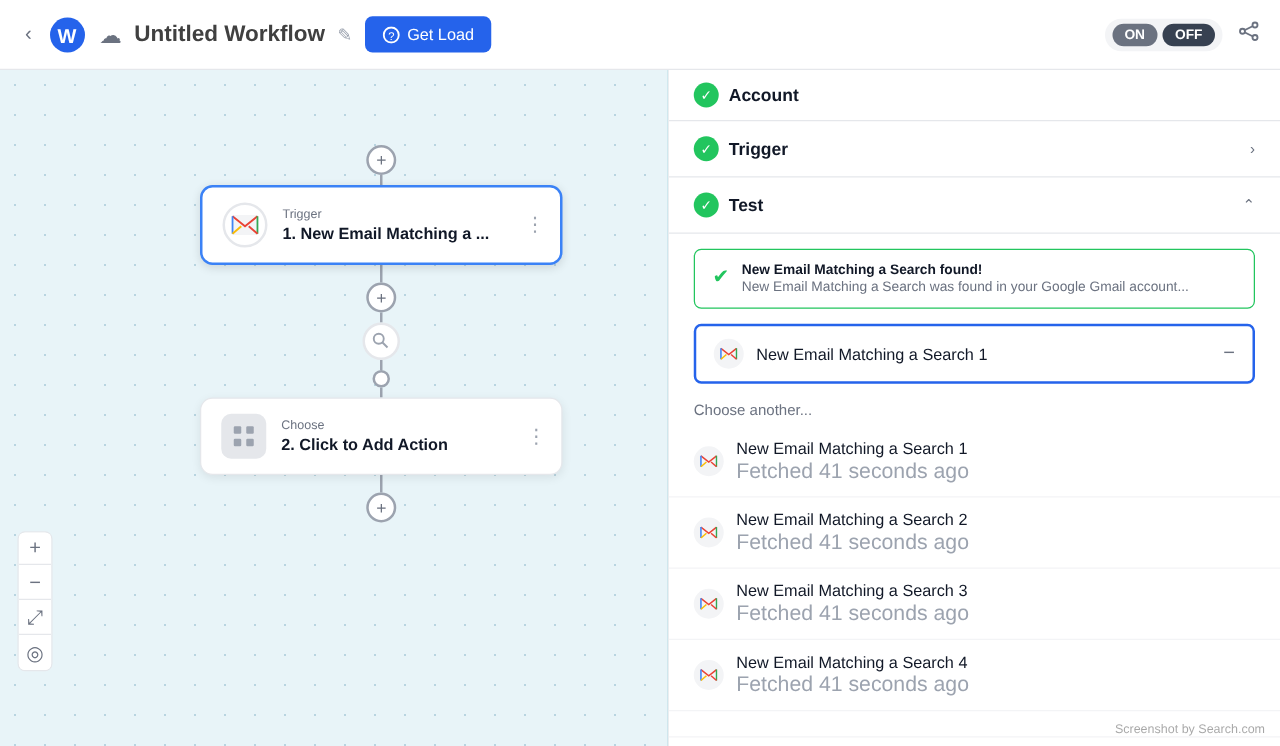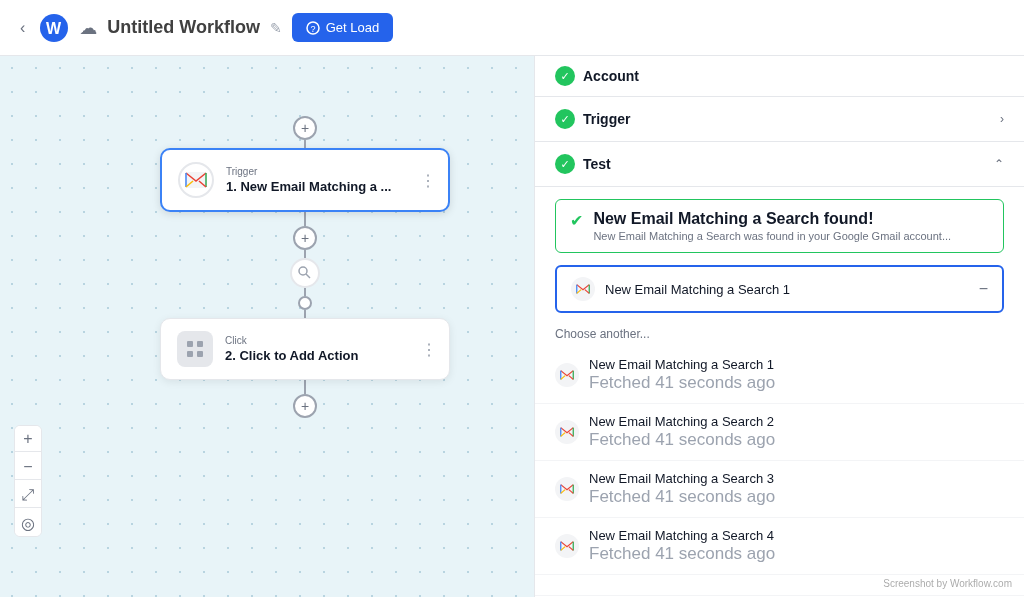--- a/index.html
+++ b/index.html
@@ -367,21 +367,21 @@
     }
 
     .success-banner-icon {
       color: #22c55e;
       font-size: 16px;
       flex-shrink: 0;
       margin-top: 1px;
     }
 
     .success-title {
-      font-size: 16px;
+      font-size: 11px;
       font-weight: 600;
       color: #111827;
     }
 
     .success-desc {
       font-size: 11px;
       color: #6b7280;
       margin-top: 2px;
     }
 
@@ -509,20 +509,35 @@
       </svg>
       <span class="cloud-icon">☁</span>
       <span class="workflow-title">Untitled Workflow</span>
       <span class="edit-icon">✎</span>
       <button class="get-help-btn">
         <svg width="14" height="14" viewBox="0 0 14 14" fill="none">
           <circle cx="7" cy="7" r="6" stroke="white" stroke-width="1.5"></circle>
           <text x="4.5" y="11" font-size="9" fill="white" font-family="sans-serif">?</text>
         </svg>
         <span>Get Load</span>
+      </button>
+    </div>
+    <div class="topbar-right">
+      <div class="toggle-container">
+        <span class="toggle-on">ON</span>
+        <span class="toggle-off">OFF</span>
+      </div>
+      <button class="share-btn">
+        <svg width="18" height="18" viewBox="0 0 18 18" fill="none">
+          <circle cx="14" cy="4" r="2" stroke="#6b7280" stroke-width="1.5"></circle>
+          <circle cx="4" cy="9" r="2" stroke="#6b7280" stroke-width="1.5"></circle>
+          <circle cx="14" cy="14" r="2" stroke="#6b7280" stroke-width="1.5"></circle>
+          <line x1="6" y1="8" x2="12" y2="5" stroke="#6b7280" stroke-width="1.5"></line>
+          <line x1="6" y1="10" x2="12" y2="13" stroke="#6b7280" stroke-width="1.5"></line>
+        </svg>
       </button>
     </div>
   </div>
 
   <div class="main-content">
 
     <div class="canvas-area">
 
       <div class="workflow-nodes">
 
@@ -566,21 +581,21 @@
         <div class="action-node">
           <div class="action-icon">
             <svg width="20" height="20" viewBox="0 0 20 20" fill="none">
               <rect x="2" y="2" width="6" height="6" rx="1" fill="#9ca3af"></rect>
               <rect x="12" y="2" width="6" height="6" rx="1" fill="#9ca3af"></rect>
               <rect x="2" y="12" width="6" height="6" rx="1" fill="#9ca3af"></rect>
               <rect x="12" y="12" width="6" height="6" rx="1" fill="#9ca3af"></rect>
             </svg>
           </div>
           <div>
-            <div class="node-label">Click</div>
+            <div class="node-label">Choose</div>
             <div class="node-title">2. Click to Add Action</div>
           </div>
           <button class="node-menu-btn">⋮</button>
         </div>
 
         <div class="connector-line" style="height:14px;"></div>
         <div class="add-btn">+</div>
       </div>
 
       <div class="zoom-controls">
@@ -698,13 +713,13 @@
           <div class="result-item">
       
       
     </div>
         </div>
 
     </div>
   </div>
 </div>
 
-<div class="watermark">Screenshot by Workflow.com</div>
+<div class="watermark">Screenshot by Search.com</div>
 
 </body></html>

